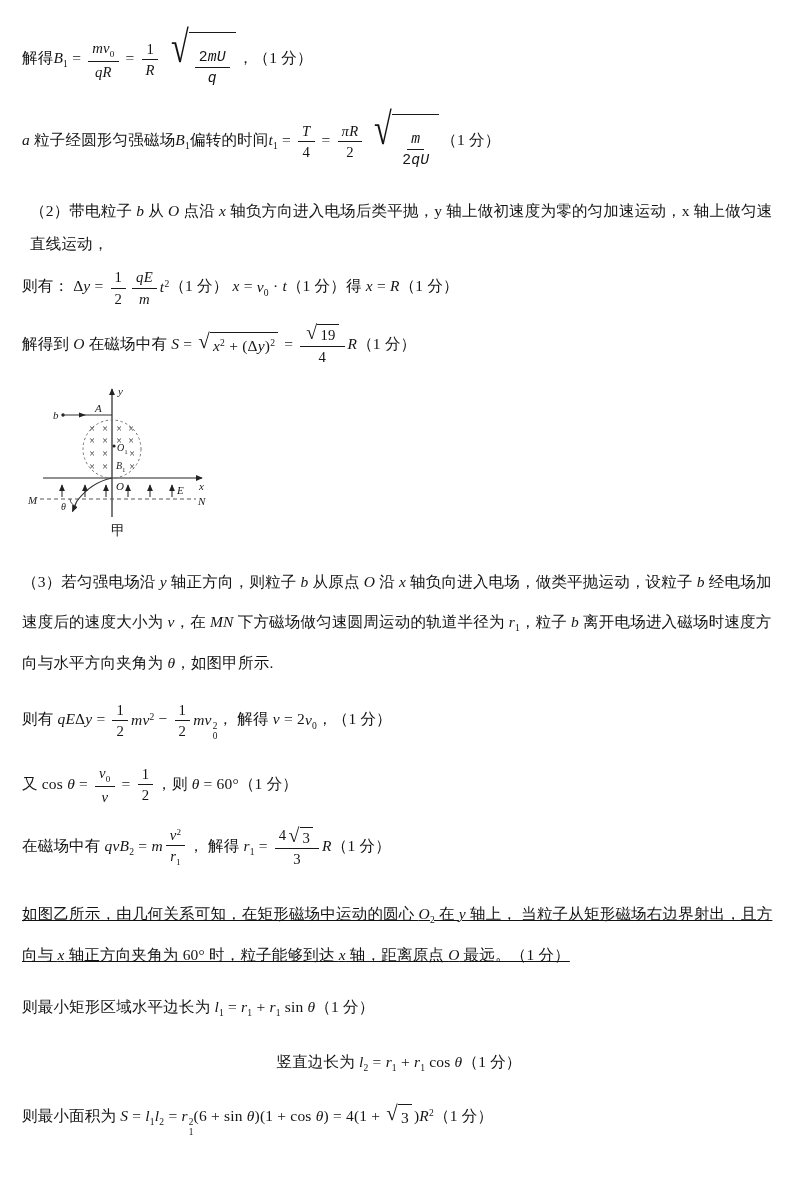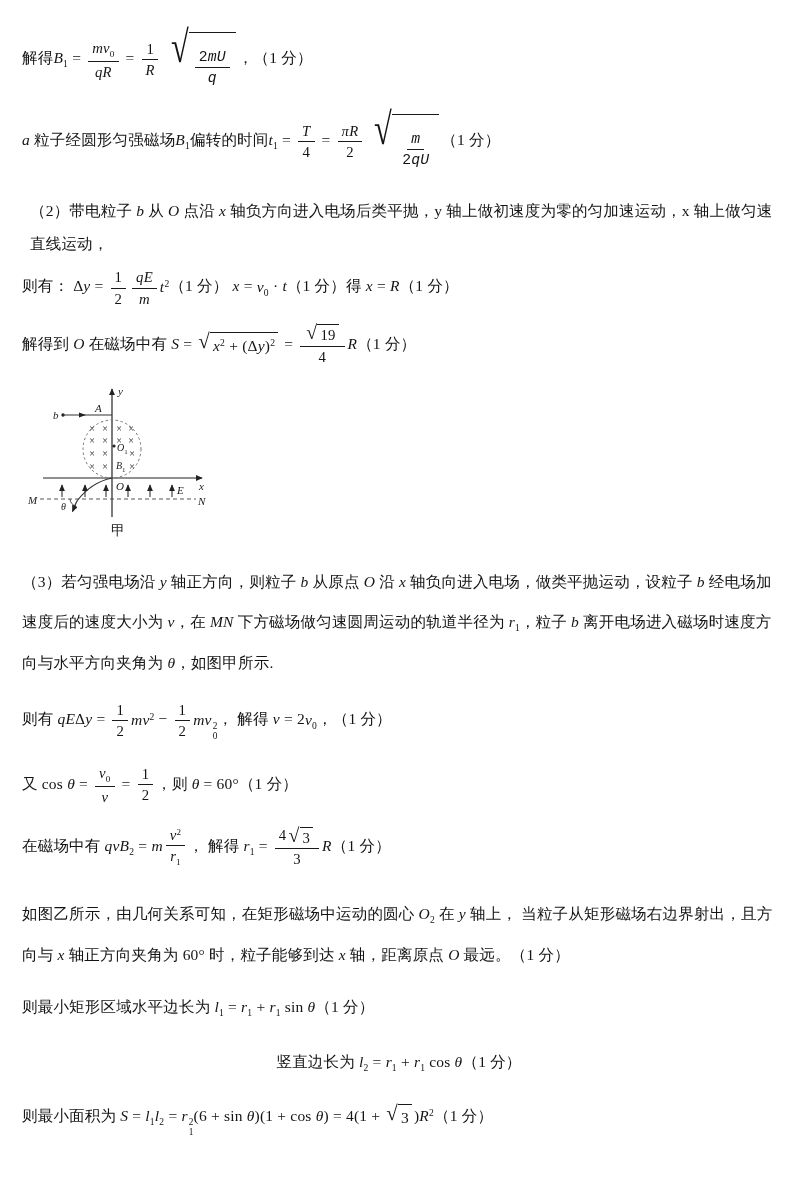--- a/index.html
+++ b/index.html
@@ -30,21 +30,21 @@
   
   [data-name="line-sol-b1"]{margin-top:2px;}
   [data-name="line-time-t1"]{margin-top:26px;}
   [data-name="line-para-2"]{margin-top:24px;line-height:2.15;margin-left:8px;}
   [data-name="line-then-dy"]{margin-top:8px;}
   [data-name="line-dist-s"]{margin-top:16px;}
   [data-name="line-para-3"]{margin-top:16px;line-height:2.6;}
   [data-name="line-energy"]{margin-top:18px;}
   [data-name="line-cos-theta"]{margin-top:22px;}
   [data-name="line-radius"]{margin-top:20px;}
-  [data-name="line-para-geometry"]{margin-top:26px;line-height:2.6;}
+  [data-name="line-para-geometry"]{margin-top:26px;line-height:2.6;text-decoration:underline;}
   [data-name="line-width-l1"]{margin-top:20px;}
   [data-name="line-height-l2"]{margin-top:30px;text-align:center;}
   [data-name="line-min-area"]{margin-top:28px;}
 
   figure[data-name="figure-jia"]{margin:16px 0 0 6px;padding:0;}
   .fig-svg text{font-family:"Liberation Serif","DejaVu Serif",serif;fill:#1c1c1c;}
   .fig-svg .lbl{font-size:11px;font-style:italic;}
   .fig-svg .lbl-small{font-size:10px;font-style:italic;}
   .fig-svg .svgsub{font-size:7px;font-style:normal;}
   .fig-svg .cross{font-size:10px;fill:#222;font-style:normal;}

